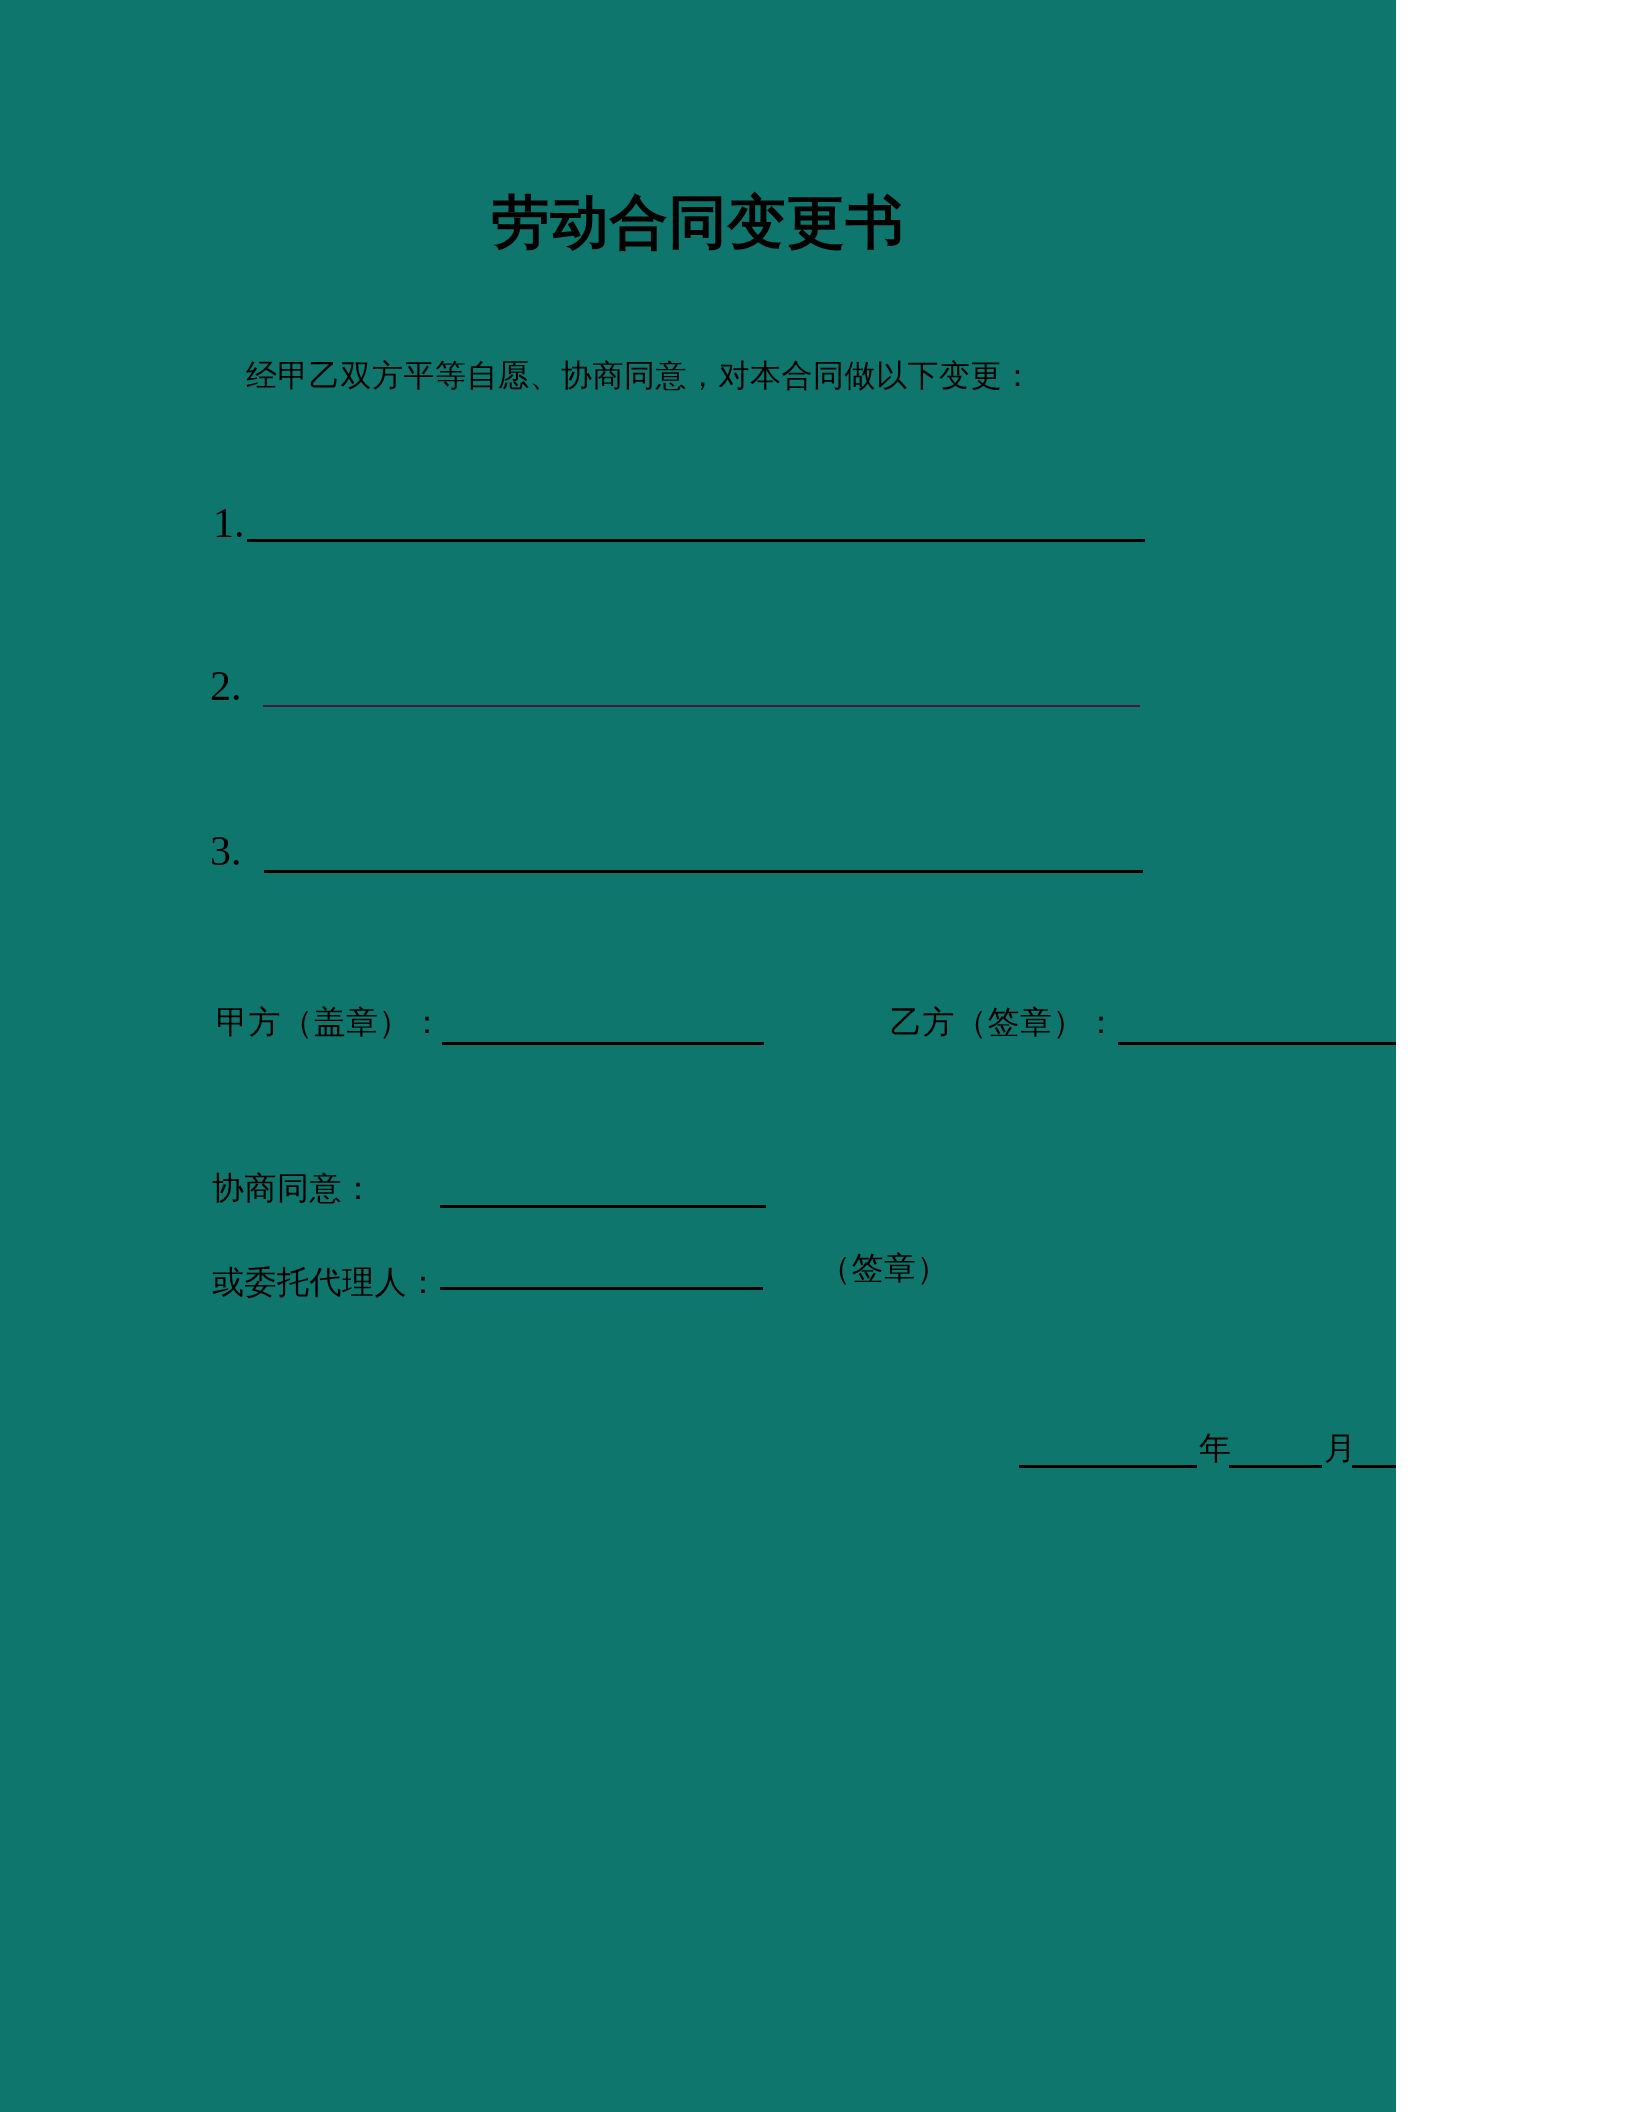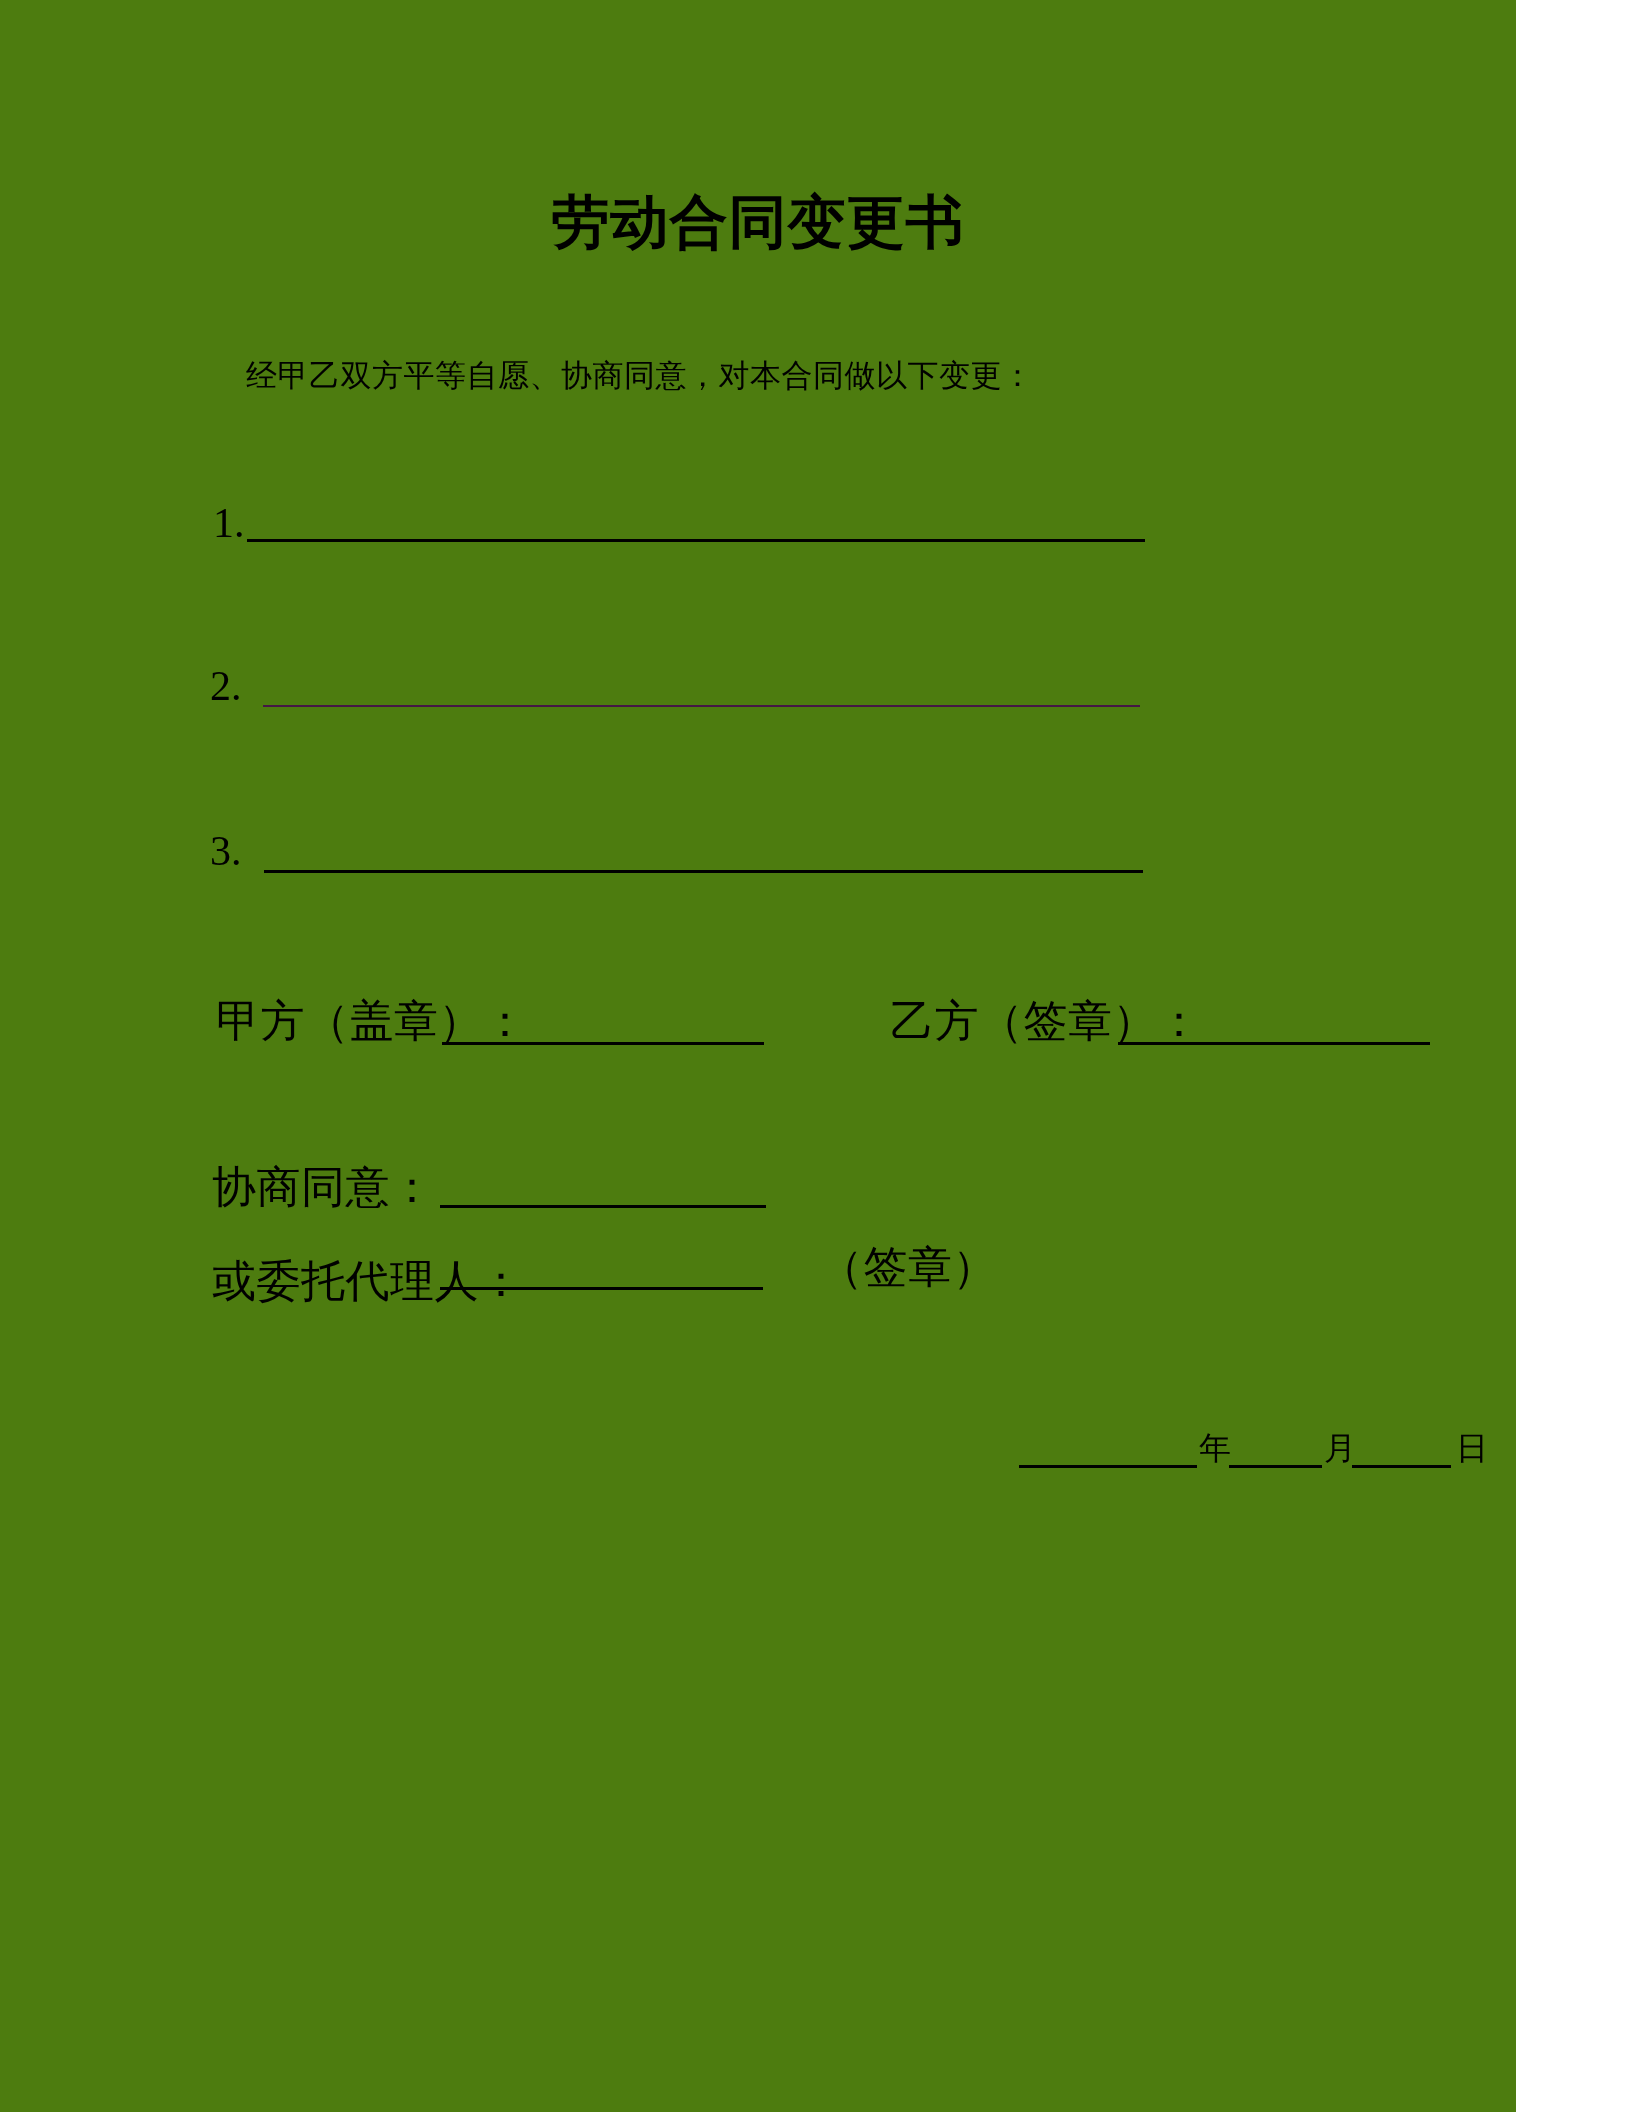--- a/index.html
+++ b/index.html
@@ -2,23 +2,23 @@
 <html><head>
 <meta charset="utf-8">
 <style>
   html, body {
     margin: 0;
     padding: 0;
     background: #ffffff;
   }
   .page {
     position: relative;
-    width: 1516px;
+    width: 1396px;
     height: 2112px;
-    background: #4d7c0f;
+    background: #0f766e;
     color: #000000;
     font-family: "Liberation Serif", "DejaVu Serif", serif;
     overflow: hidden;
   }
   .doc-title {
     position: absolute;
     left: 0;
     right: 0;
     top: 190px;
     text-align: center;
@@ -46,21 +46,21 @@
   .num-3 { left: 210px; top: 830px; }
   .blank-line {
     position: absolute;
     background: #000000;
   }
   .line-1 { left: 247px;  top: 539px;  width: 898px; height: 3px; }
   .line-2 { left: 263px;  top: 705px;  width: 877px; height: 2px; background: #451745; }
   .line-3 { left: 264px;  top: 870px;  width: 879px; height: 3px; }
   .sig-label {
     position: absolute;
-    font-size: 44px;
+    font-size: 32px;
     line-height: 36px;
     letter-spacing: 0.5px;
     white-space: nowrap;
   }
   .party-a      { left: 216px; top: 1004px; }
   .party-b      { left: 890px; top: 1004px; text-align: center; }
   .legal-rep    { left: 212px; top: 1170px; }
   .agent        { left: 212px; top: 1250px; margin-top: 14px; }
   .agent-suffix { left: 819px; top: 1250px; }
   .line-party-a   { left: 442px;  top: 1042px; width: 322px; height: 3px; }

